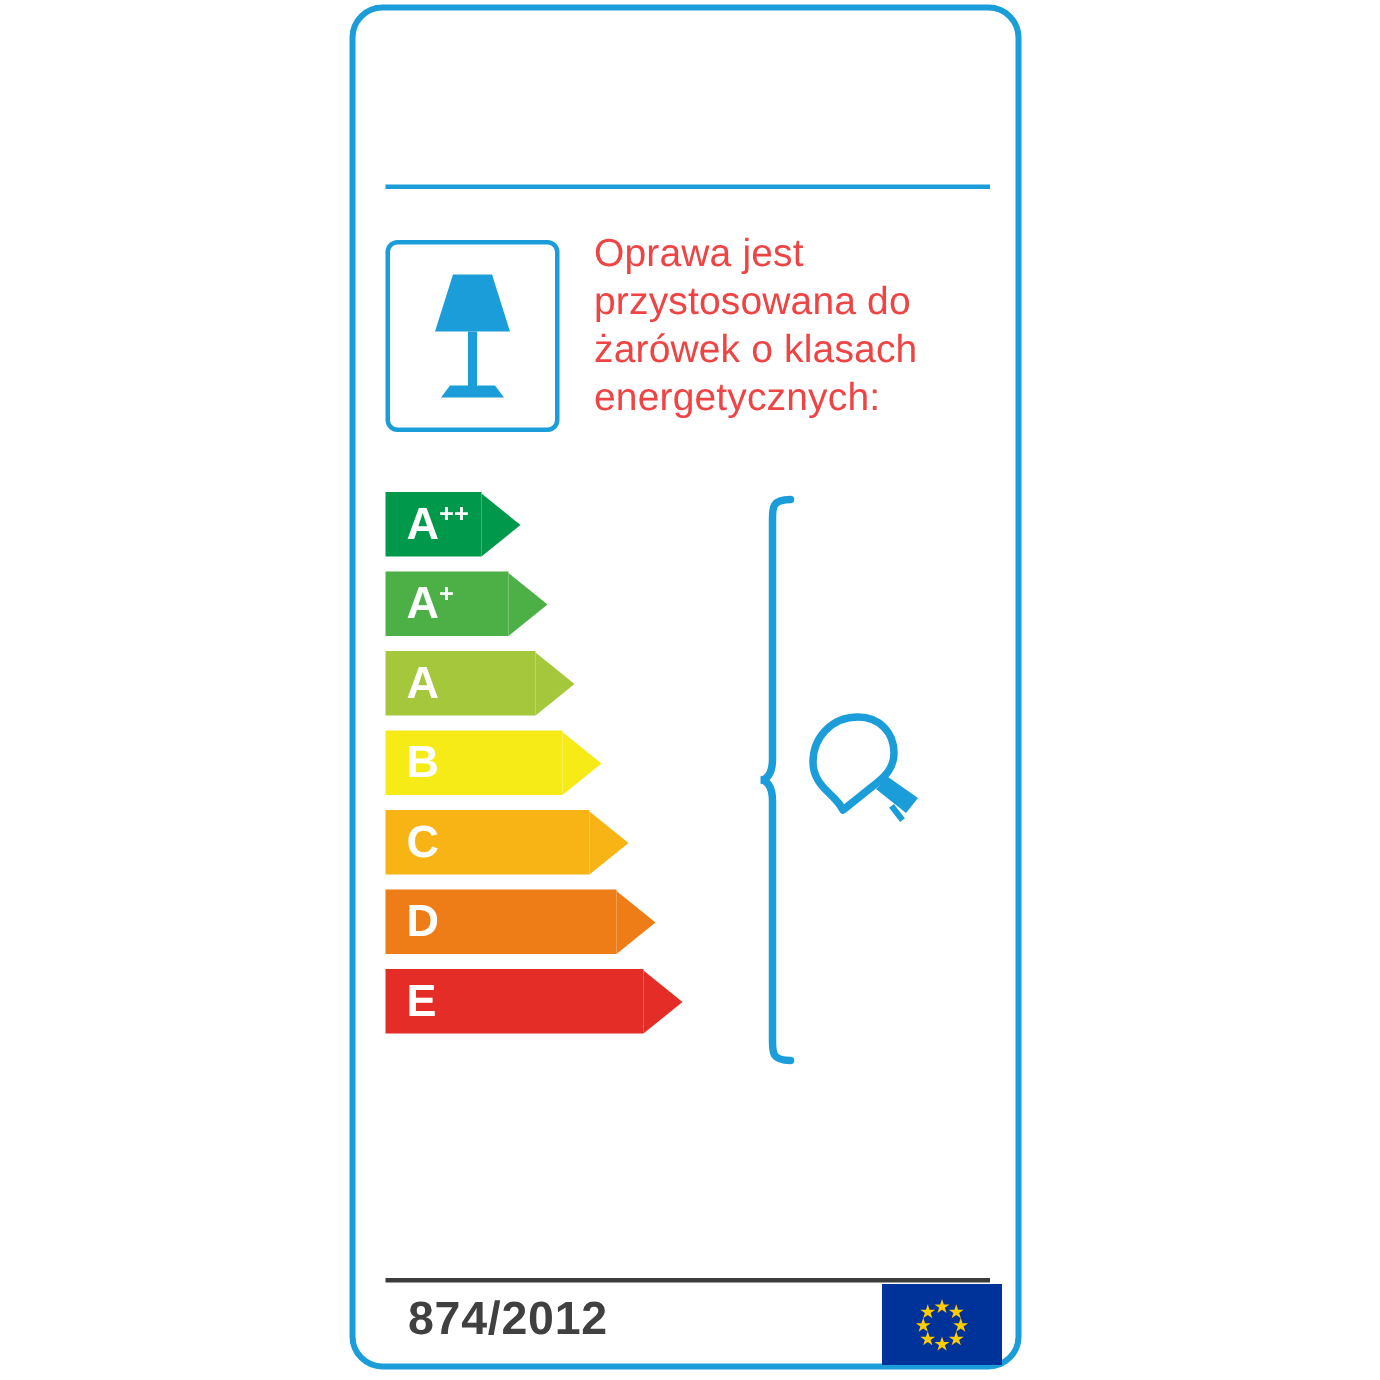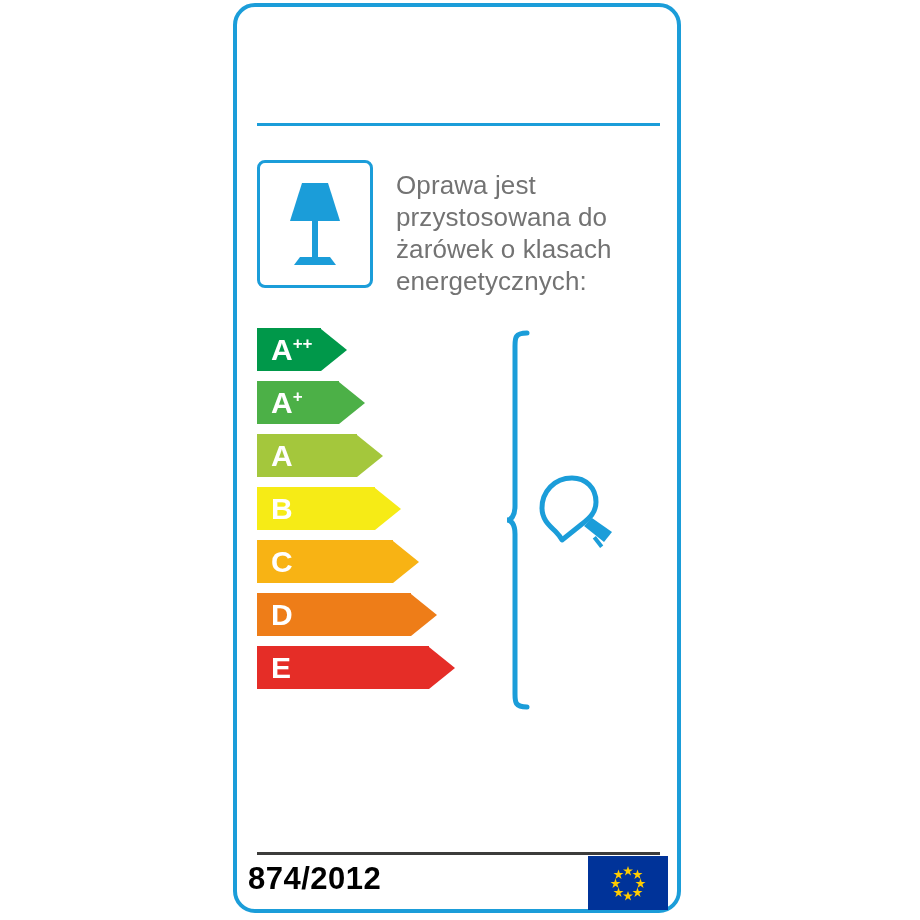--- a/index.html
+++ b/index.html
@@ -55,23 +55,23 @@
     border-radius: 8px;
     box-sizing: border-box;
     background: #ffffff;
   }
   .lamp-box svg { display: block; }
 
   
   .headline {
     position: absolute;
     left: 396px;
-    top: 169px;
+    top: 152px;
     width: 250px;
-    color: #737373;
+    color: #ef4444;
     font-size: 26px;
     line-height: 32px;
     letter-spacing: 0.1px;
   }
 
   
   .classes {
     position: absolute;
     left: 257px;
     top: 328px;
@@ -135,25 +135,25 @@
   .reg-rule {
     position: absolute;
     left: 257px;
     top: 852px;
     width: 403px;
     height: 3px;
     background: #3c3c3b;
   }
   .reg-text {
     position: absolute;
-    left: 248px;
+    left: 272px;
     top: 861px;
     font-size: 31px;
     font-weight: bold;
-    color: #000000;
+    color: #404040;
     letter-spacing: 0.5px;
   }
 
   
   .eu-flag {
     position: absolute;
     left: 588px;
     top: 856px;
     width: 80px;
     height: 54px;

